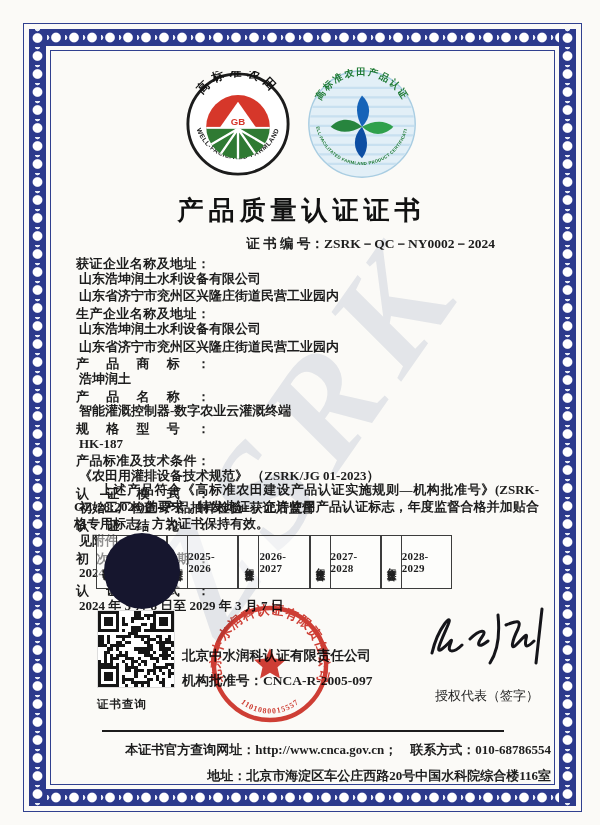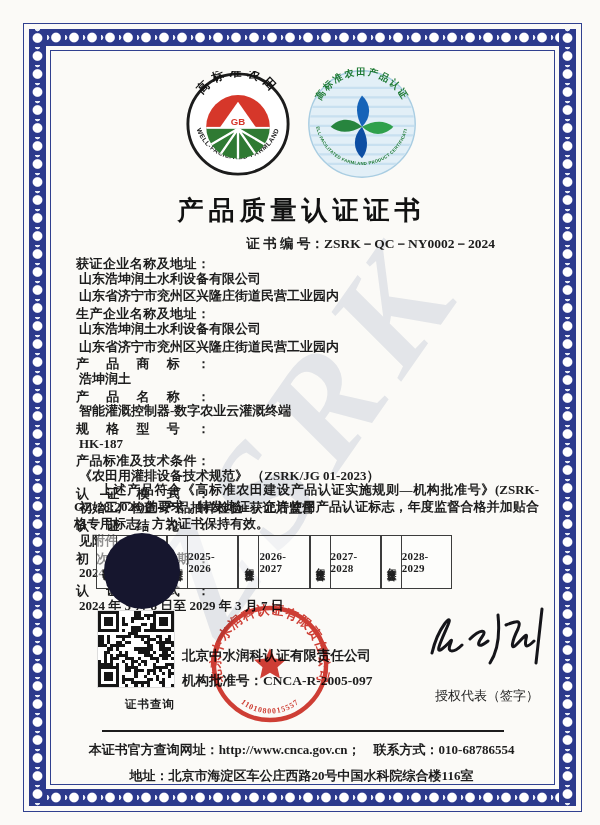--- a/index.html
+++ b/index.html
@@ -39,27 +39,27 @@
   .boxes-row{position:absolute;top:484px;left:44px;width:356px;display:flex;justify-content:space-between;z-index:1;}
   .sbox{width:74px;height:52px;border:1px solid #3c3c3c;display:flex;position:relative;background:rgba(255,255,255,0.5);}
   .sbox-label{width:19px;flex:none;border-right:1px solid #3c3c3c;writing-mode:vertical-rl;text-orientation:upright;
     font-size:9.5px;font-weight:700;display:flex;align-items:center;justify-content:center;letter-spacing:1px;}
   .sbox-year{flex:1;display:flex;align-items:center;justify-content:center;font-size:11px;font-weight:700;letter-spacing:0.2px;}
   .init-stamp{position:absolute;left:7px;top:-3px;width:76px;height:76px;border-radius:50%;background:#16162e;z-index:3;}
   
   .qr-block{position:absolute;left:45px;top:559px;width:78px;z-index:1;}
   .qr{display:grid;grid-template-columns:repeat(25,1fr);grid-auto-rows:1fr;width:76px;height:76px;background:#fff;border:1px solid #ddd;}
   .qb{background:#161616;}
-  .qr-caption{margin-top:9px;text-align:right;font-size:11.5px;font-weight:700;letter-spacing:1px;}
+  .qr-caption{margin-top:9px;text-align:left;font-size:11.5px;font-weight:700;letter-spacing:1px;}
   .issuer-block{position:absolute;left:130px;top:592px;font-size:13.5px;font-weight:700;line-height:25px;z-index:1;}
   .seal{position:absolute;left:157px;top:552px;width:122px;height:122px;opacity:0.9;mix-blend-mode:multiply;z-index:4;}
   .signature{position:absolute;left:366px;top:550px;width:132px;height:74px;z-index:2;}
   .sign-caption{position:absolute;left:372px;top:636px;width:126px;text-align:center;font-size:13px;font-weight:400;z-index:1;}
   .sep-line{position:absolute;top:679px;left:50px;width:402px;border-top:2px solid #1c1c1c;z-index:1;}
-  .footer{position:absolute;top:686px;left:0;width:100%;text-align:center;font-size:13px;font-weight:700;line-height:26px;z-index:1;}
+  .footer{position:absolute;top:686px;left:0;width:100%;text-align:right;font-size:13px;font-weight:700;line-height:26px;z-index:1;}
 </style>
 </head>
 <body>
 
 <div class="page">
 
   <div class="line-outer"></div>
   <div class="bstrip bh bt"></div>
   <div class="bstrip bh bb"></div>
   <div class="bstrip bv bl"></div>

